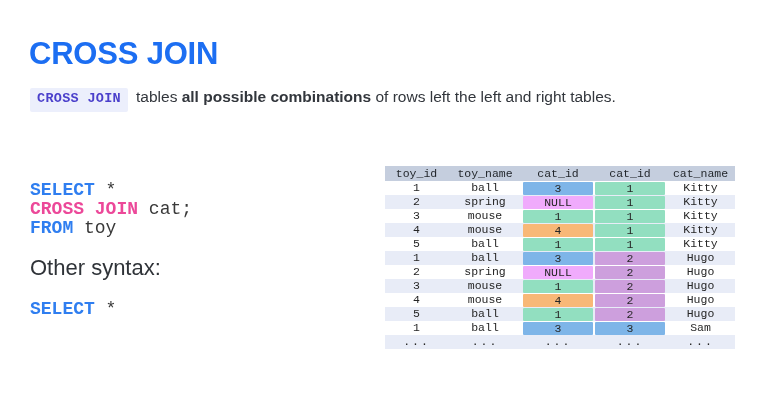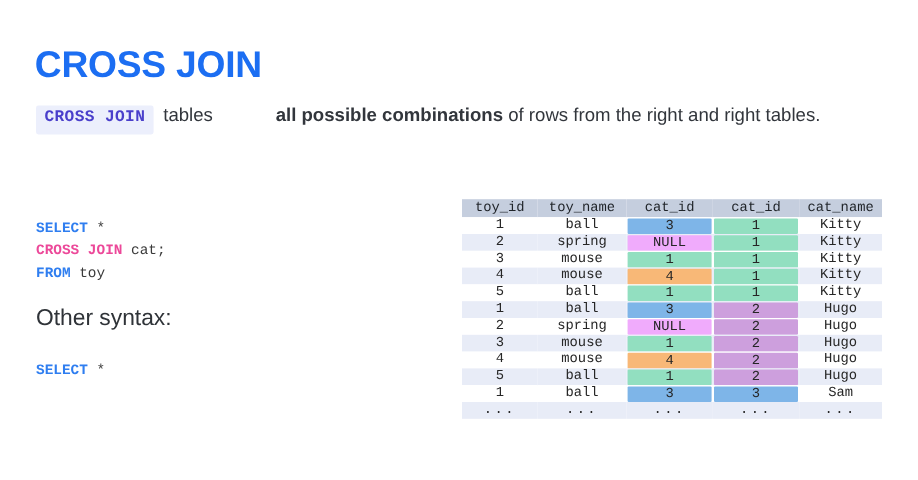--- a/index.html
+++ b/index.html
@@ -49,43 +49,43 @@
     font-weight: bold;
     letter-spacing: 0.3px;
     padding: 3px 7px 4px 7px;
     border-radius: 2px;
     line-height: 1.25;
   }
   .desc-text {
     margin-left: 8px;
     font-size: 15.5px;
   }
-  .desc-text b { font-weight: bold; margin-left: 48px; }
+  .desc-text b { font-weight: bold; }
 
   
   .sql-block {
     position: absolute;
     left: 30px;
     font-family: "Liberation Mono", "DejaVu Sans Mono", monospace;
-    font-size: 12px;
+    font-size: 18px;
     line-height: 19px;
     white-space: pre;
     color: #3c3c3c;
   }
   #sql-block-1 { top: 181px; }
   #sql-block-2 { top: 300px; }
   .kw-blue { color: #2f7ef0; font-weight: bold; }
   .kw-pink { color: #ec4899; font-weight: bold; }
   .kw-plain { color: #3a3a3a; }
 
   .other-syntax {
     position: absolute;
     left: 30px;
     top: 255px;
-    font-size: 19px;
+    font-size: 22px;
     color: #2f3338;
   }
 
   
   .result-table {
     position: absolute;
     left: 385px;
     top: 166px;
     width: 350px;
     border-collapse: collapse;
@@ -134,21 +134,21 @@
   .col-catname  { width: 69px; }
 </style>
 </head>
 <body>
 
 <h1 class="page-title">CROSS JOIN</h1>
 
 <div class="desc-line">
   <span class="code-chip">CROSS JOIN</span>
   <span class="desc-text">
-    <span>tables </span><b>all possible combinations</b><span> of rows from the right and right tables.</span>
+    <span>tables </span><b>all possible combinations</b><span> of rows left the left and right tables.</span>
   </span>
 </div>
 
 <div class="sql-block" id="sql-block-1"><div><span class="kw-blue">SELECT</span><span class="kw-plain"> *</span></div><div><span class="kw-pink">CROSS JOIN</span><span class="kw-plain"> cat;</span></div><div><span class="kw-blue">FROM</span><span class="kw-plain"> toy</span></div></div>
 
 <div class="other-syntax">Other syntax:</div>
 
 <div class="sql-block" id="sql-block-2"><div><span class="kw-blue">SELECT</span><span class="kw-plain"> *</span></div></div>
 
 <table class="result-table">

